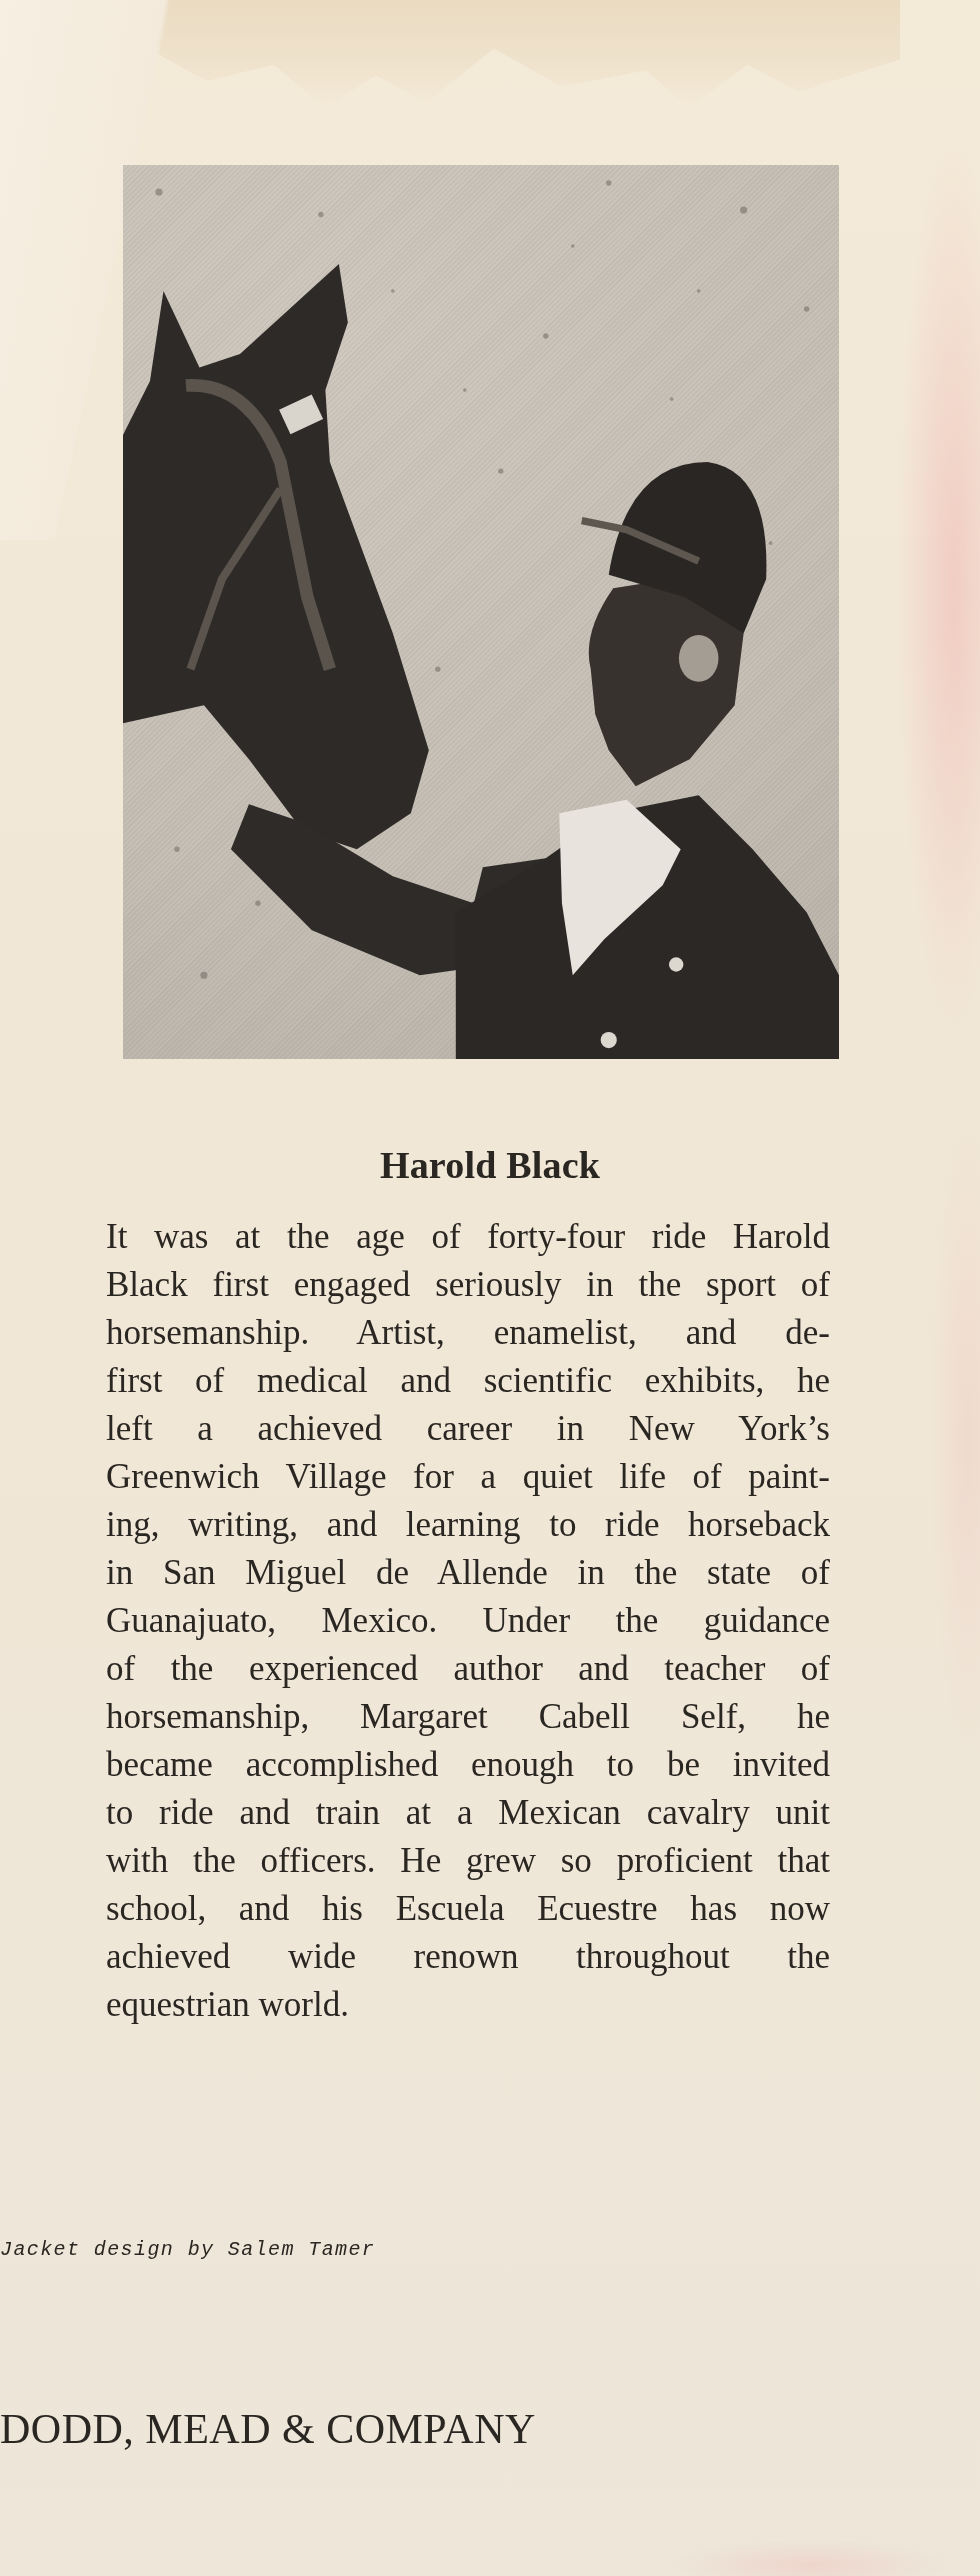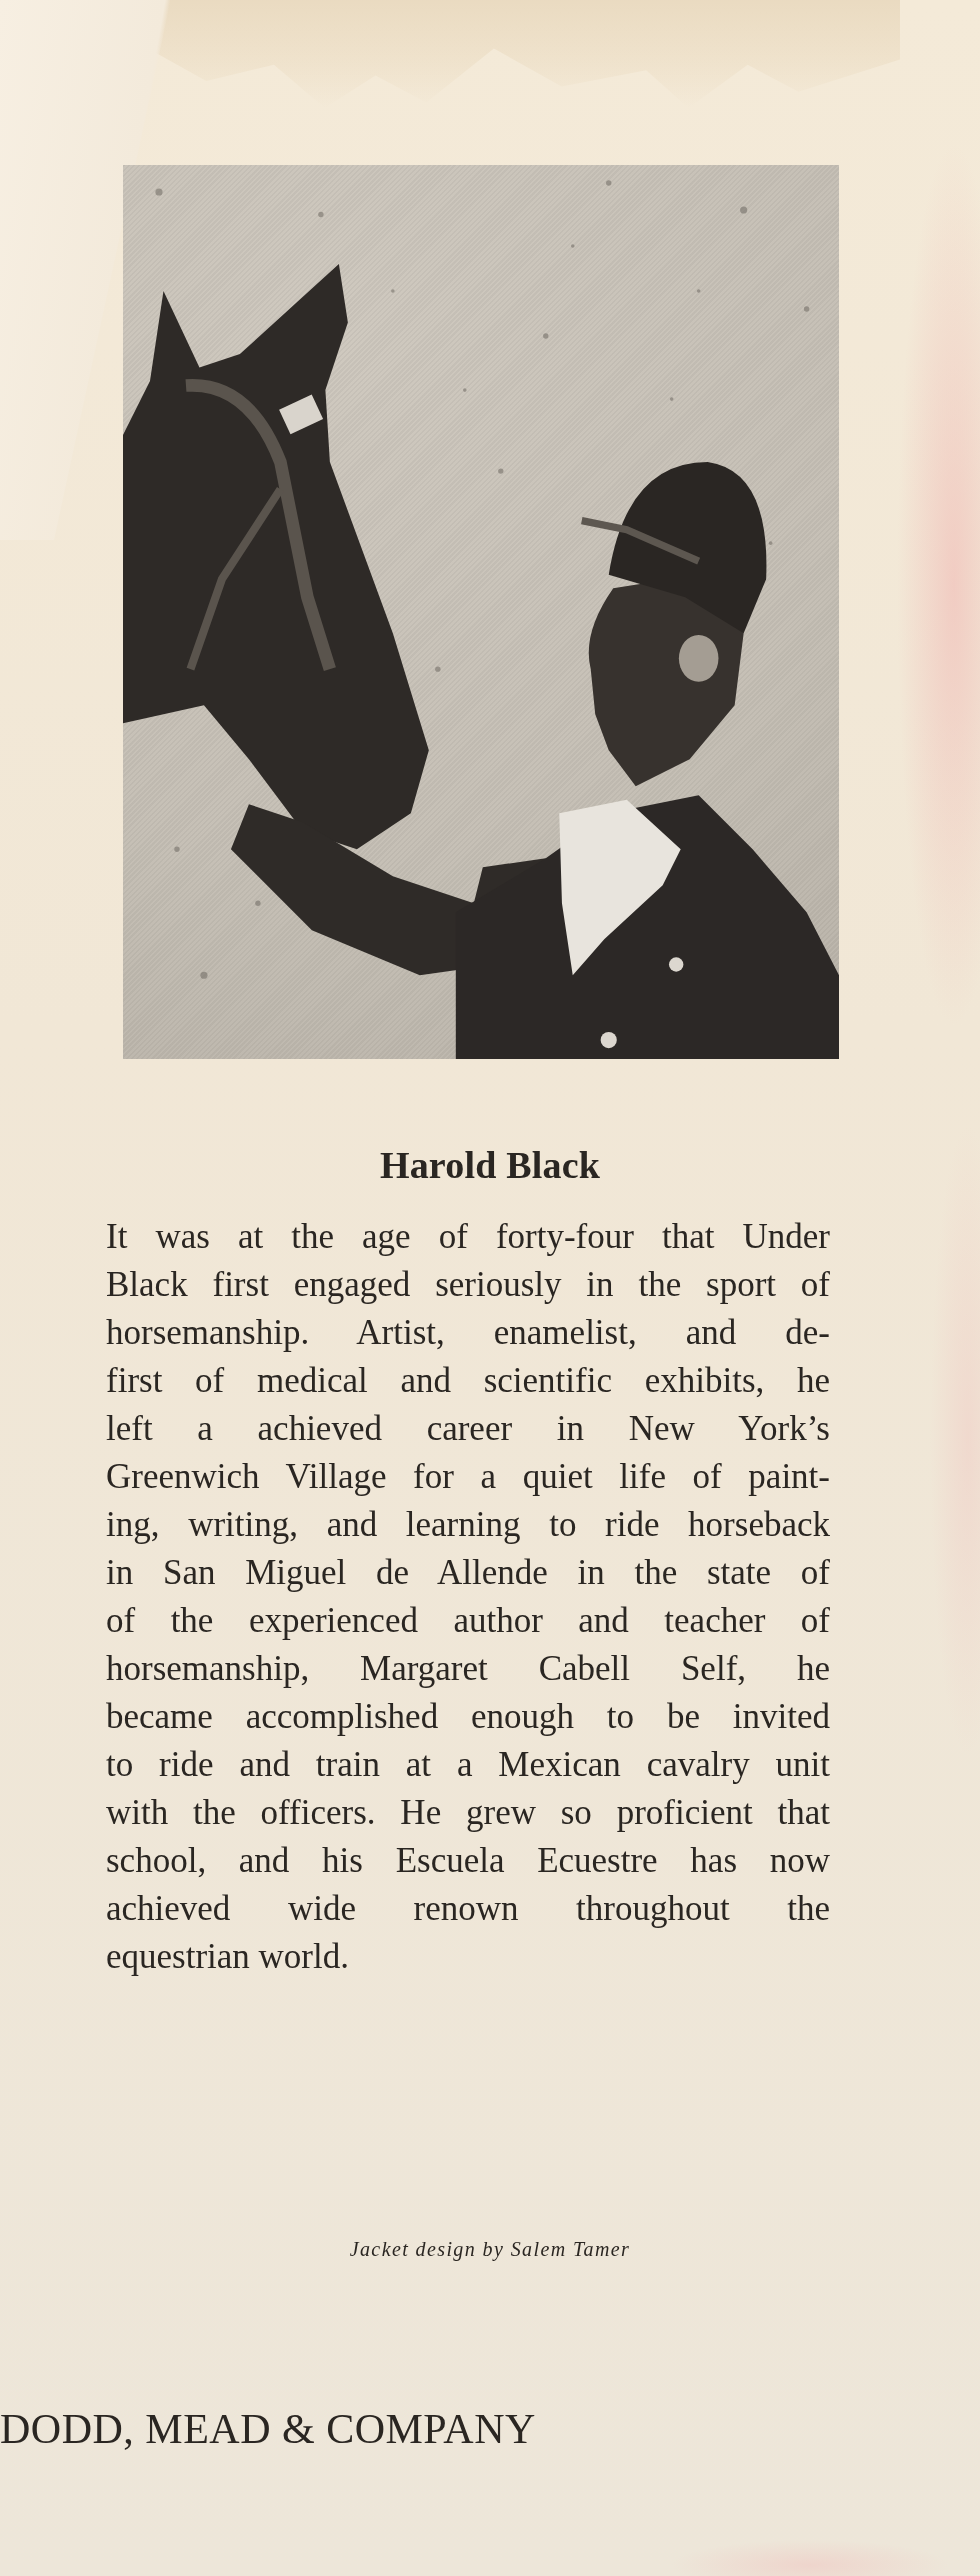--- a/index.html
+++ b/index.html
@@ -40,22 +40,22 @@
     position: absolute; left: 0; width: 980px; top: 1143px; text-align: center;
     font-weight: bold; font-size: 38px; letter-spacing: 0.2px;
   }
   .bio {
     position: absolute; left: 106px; width: 724px; top: 1213px;
     font-size: 35px; line-height: 48px;
   }
   .bio-line { display: block; text-align: justify; text-align-last: justify; white-space: nowrap; }
   .bio-line.last { text-align-last: left; }
   .credit {
-    position: absolute; left: 0; width: 980px; top: 2238px; text-align: center;
-    font-style: italic; font-size: 20px; letter-spacing: 1.4px;
+    position: absolute; left: 0; width: 980px; top: 2238px; text-align: left;
+    font-style: italic; font-size: 20px; letter-spacing: 1.4px; font-family: Liberation Mono, monospace;
   }
   .publisher {
     position: absolute; left: 0; width: 816px; top: 2405px; 
     font-size: 42px; letter-spacing: 0.5px;
   }
 </style>
 </head>
 <body>
 
 <div class="page">
@@ -106,28 +106,29 @@
       <ellipse cx="640" cy="548" rx="22" ry="26" fill="#a49d93"></ellipse>
 
       <circle cx="615" cy="888" r="8" fill="#dcd7cf"></circle>
       <circle cx="540" cy="972" r="9" fill="#dcd7cf"></circle>
     </svg>
   </div>
 
   <div class="author-name">Harold Black</div>
 
   <div class="bio">
-    <span class="bio-line">It was at the age of forty-four that Under</span>
+    <span class="bio-line">It was at the age of forty-four ride Harold</span>
     <span class="bio-line">Black first engaged seriously in the sport of</span>
     <span class="bio-line">horsemanship. Artist, enamelist, and de-</span>
     <span class="bio-line">first of medical and scientific exhibits, he</span>
     <span class="bio-line">left a achieved career in New York’s</span>
     <span class="bio-line">Greenwich Village for a quiet life of paint-</span>
     <span class="bio-line">ing, writing, and learning to ride horseback</span>
     <span class="bio-line">in San Miguel de Allende in the state of</span>
+    <span class="bio-line">Guanajuato, Mexico. Under the guidance</span>
     <span class="bio-line">of the experienced author and teacher of</span>
     <span class="bio-line">horsemanship, Margaret Cabell Self, he</span>
     <span class="bio-line">became accomplished enough to be invited</span>
     <span class="bio-line">to ride and train at a Mexican cavalry unit</span>
     <span class="bio-line">with the officers. He grew so proficient that</span>
     <span class="bio-line">school, and his Escuela Ecuestre has now</span>
     <span class="bio-line">achieved wide renown throughout the</span>
     <span class="bio-line last">equestrian world.</span>
   </div>
 

